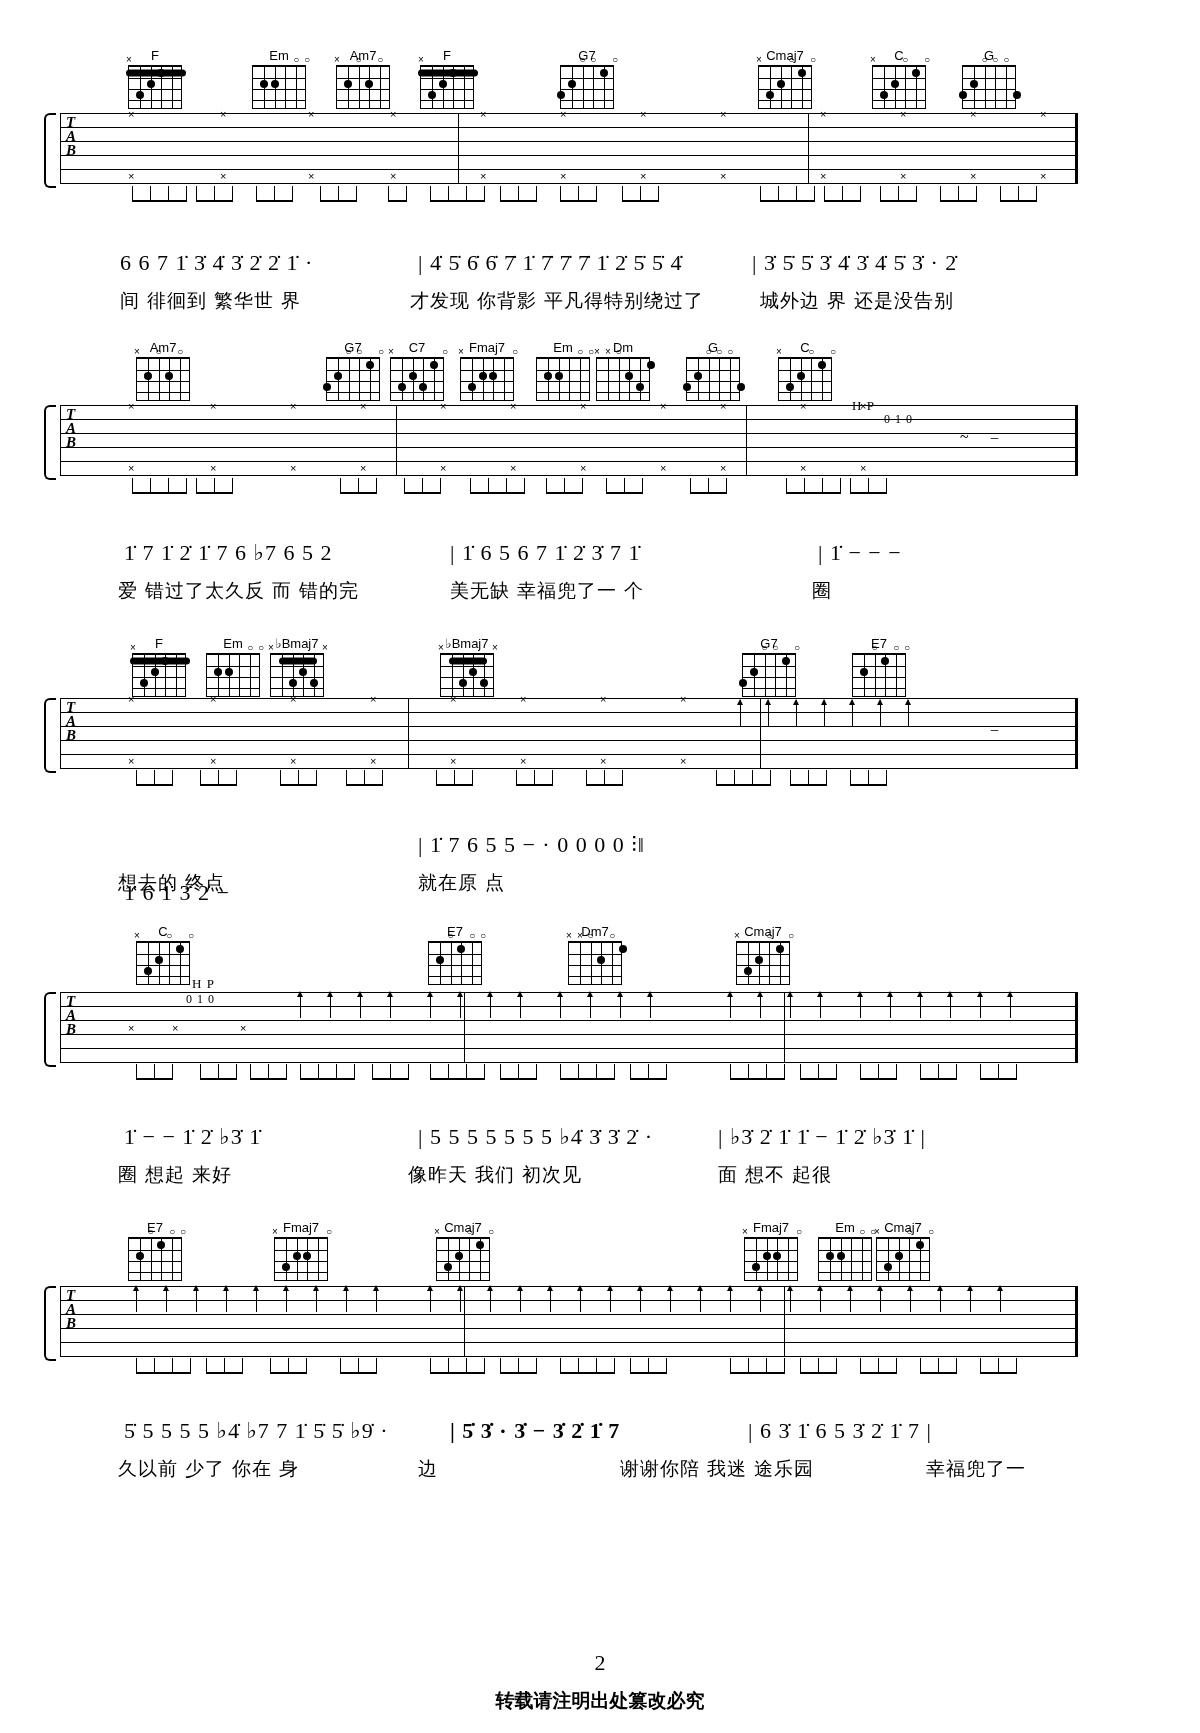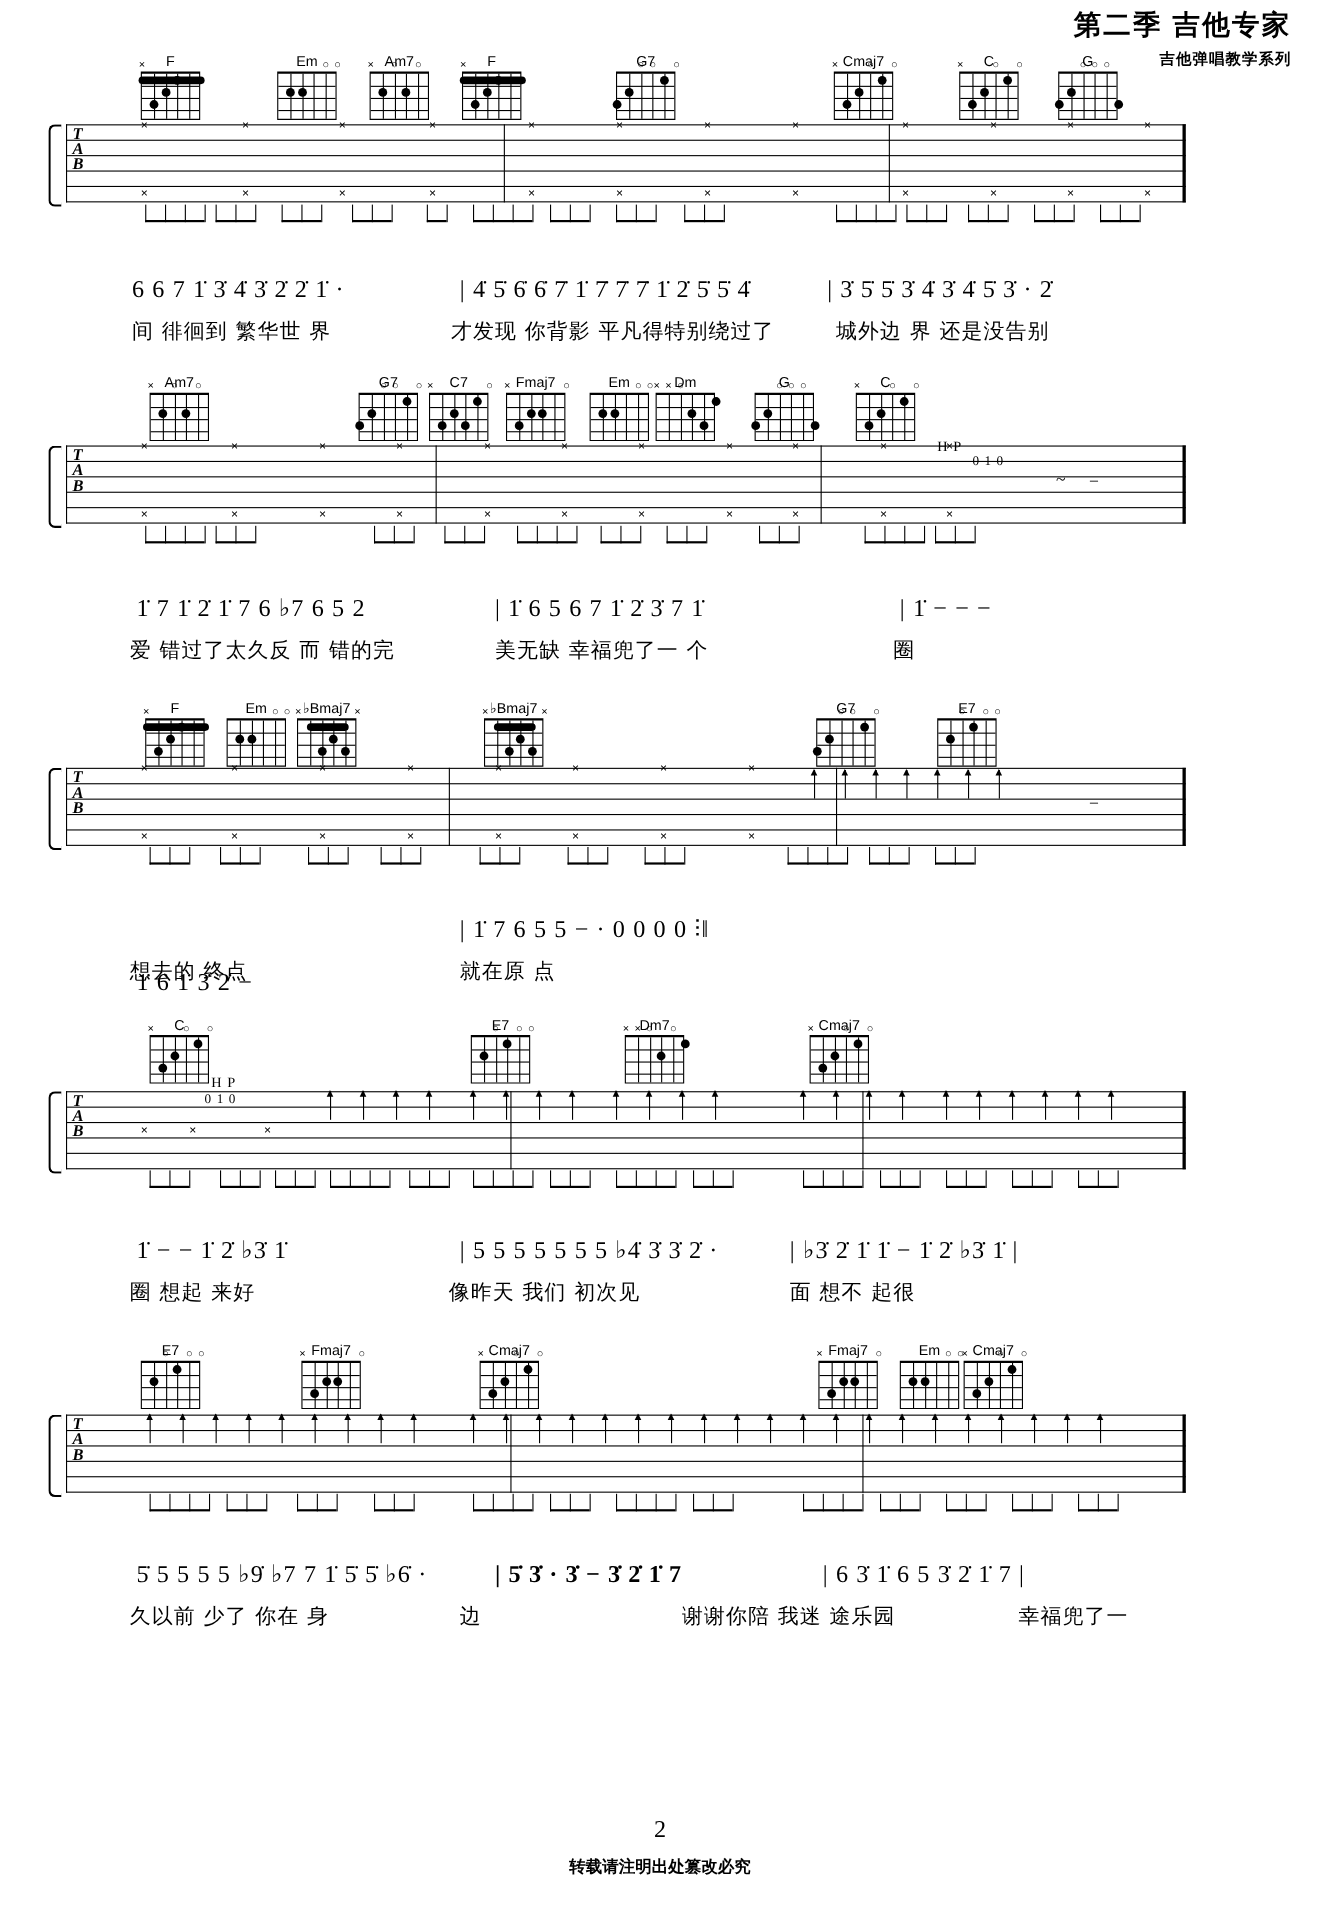--- a/index.html
+++ b/index.html
@@ -105,32 +105,28 @@
     position:absolute;white-space:nowrap;font-size:19px;letter-spacing:1px;
     font-family:"DejaVu Sans", sans-serif;
   }
 
   .footer-num{
     position:absolute;left:0;right:0;top:1650px;text-align:center;
     font-size:22px;font-family:"Liberation Serif", serif;
   }
   .footer-txt{
     position:absolute;left:0;right:0;top:1688px;text-align:center;
-    font-size:15px;font-weight:bold;font-family:"DejaVu Sans", sans-serif;
+    font-size:19px;font-weight:bold;font-family:"DejaVu Sans", sans-serif;
   }
 </style>
 </head>
 <body>
 
 <div class="page">
 
-  <div class="header">
-    <div class="h1">第二季  吉他专家</div>
-    <div class="h2">吉他弹唱教学系列</div>
-  </div>
 
   <div class="watermark">
   </div>
 
   <div id="sheet">
       <div class="system" style="top:0px;">
         <div class="chord" style="left:128px;top:48px;">
           <div class="cname">F</div>
           <div class="grid">
             <div class="v" style="left:10.8px;"></div>
@@ -1188,21 +1184,21 @@
         <div class="arrow" style="left:790px;top:1286px;height:26px;"></div>
         <div class="arrow" style="left:820px;top:1286px;height:26px;"></div>
         <div class="arrow" style="left:850px;top:1286px;height:26px;"></div>
         <div class="arrow" style="left:880px;top:1286px;height:26px;"></div>
         <div class="arrow" style="left:910px;top:1286px;height:26px;"></div>
         <div class="arrow" style="left:940px;top:1286px;height:26px;"></div>
         <div class="arrow" style="left:970px;top:1286px;height:26px;"></div>
         <div class="arrow" style="left:1000px;top:1286px;height:26px;"></div>
       </div>
       <div class="notation" style="top:0px;">
-        <div class="nrow" style="left:124px;top:1418px;">5̇ 5 5 5 5  ♭9̇ ♭7 7 1̇ 5̇ 5̇ ♭6̇ ·</div>
+        <div class="nrow" style="left:124px;top:1418px;">5̇ 5 5 5 5  ♭4̇ ♭7 7 1̇ 5̇ 5̇ ♭9̇ ·</div>
         <div class="nrow" style="left:450px;top:1418px;font-weight:bold;">| 5̇ 3̇ ·  3̇    −    3̇ 2̇ 1̇ 7</div>
         <div class="nrow" style="left:748px;top:1418px;">| 6 3̇ 1̇ 6 5   3̇ 2̇ 1̇ 7 |</div>
         <div class="lrow" style="left:118px;top:1456px;">久以前 少了 你在 身</div>
         <div class="lrow" style="left:418px;top:1456px;">边</div>
         <div class="lrow" style="left:620px;top:1456px;">谢谢你陪 我迷 途乐园</div>
         <div class="lrow" style="left:926px;top:1456px;">幸福兜了一</div>
       </div>
     </div>
 
   <div class="footer-num">2</div>

